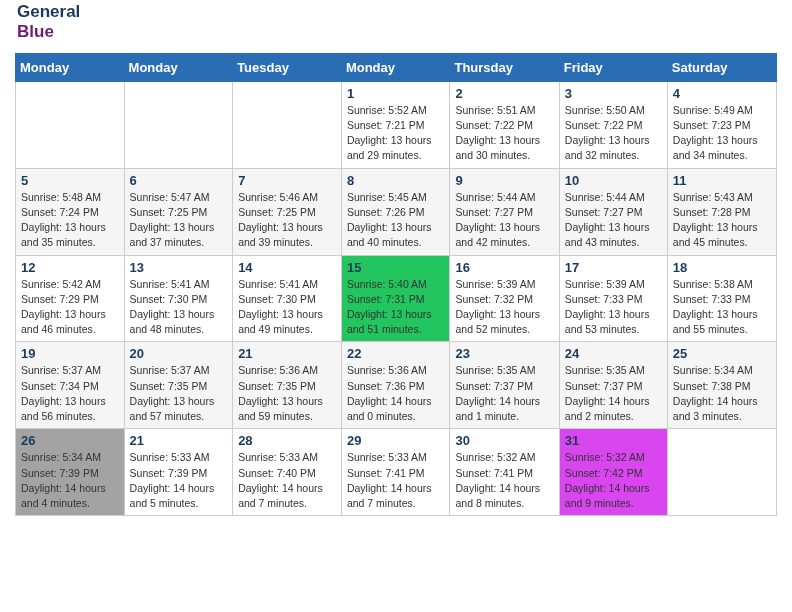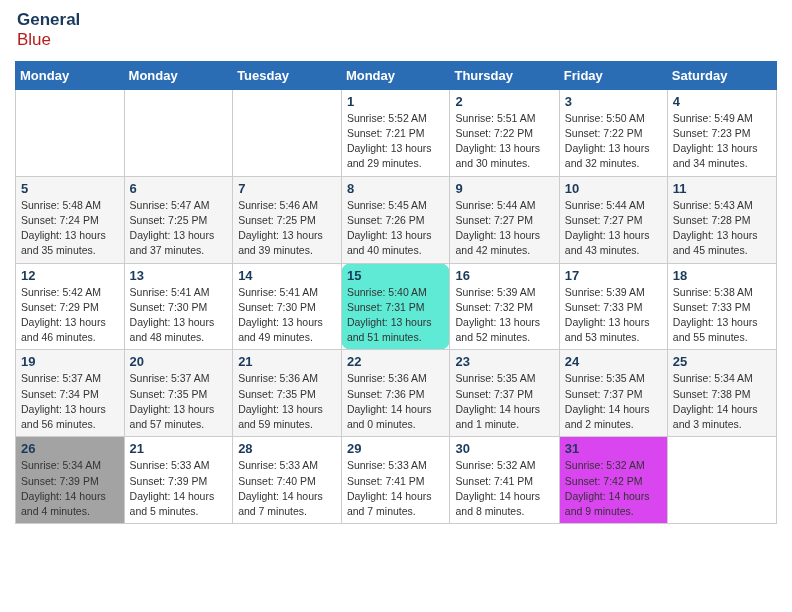--- a/index.html
+++ b/index.html
@@ -4,21 +4,21 @@
   <style>
     * { box-sizing: border-box; margin: 0; padding: 0; }
     body {
       font-family: Arial, sans-serif;
       background: #fff;
       width: 792px;
       min-height: 612px;
     }
     .page {
       width: 792px;
-      padding: 10px 15px;
+      padding: 2px 15px;
     }
     .header {
       display: flex;
       justify-content: space-between;
       align-items: flex-start;
       margin-bottom: 10px;
     }
     .logo {
       display: flex;
       align-items: center;
@@ -80,21 +80,21 @@
 <body>
 
 <div class="page">
   <div class="header">
     <div class="logo">
   <svg viewBox="0 0 50 50" width="50" height="50">
     <polygon points="32,4 44,14 39,14 39,26 25,26 25,14 20,14" fill="#2a6db5"></polygon>
   </svg>
   <div style="display:flex;flex-direction:column;margin-left:-4px;">
     <span style="font-size:17px;font-weight:bold;color:#1a3a5c;line-height:1.2;">General</span>
-    <span style="font-size:17px;font-weight:normal;color:#b91c1c;line-height:1.2;">Blue</span>
+    <span style="font-size:17px;font-weight:bold;color:#701a75;line-height:1.2;">Blue</span>
   </div>
 </div>
     <div class="title-area">
       <div class="month-title"></div>
       <div class="location-title"></div>
     </div>
   </div>
 
   <table class="calendar">
     <thead>
@@ -166,21 +166,21 @@
             <div class="day-info">Sunrise: 5:42 AM<br>Sunset: 7:29 PM<br>Daylight: 13 hours and 46 minutes.</div>
           </td>
           <td style="background: rgb(255, 255, 255);">
             <span class="day-num">13</span>
             <div class="day-info">Sunrise: 5:41 AM<br>Sunset: 7:30 PM<br>Daylight: 13 hours and 48 minutes.</div>
           </td>
           <td style="background: rgb(255, 255, 255);">
             <span class="day-num">14</span>
             <div class="day-info">Sunrise: 5:41 AM<br>Sunset: 7:30 PM<br>Daylight: 13 hours and 49 minutes.</div>
           </td>
-          <td style="background: #5eead4; border-radius: 10px;">
+          <td style="background: #22c55e;">
             <span class="day-num">15</span>
             <div class="day-info">Sunrise: 5:40 AM<br>Sunset: 7:31 PM<br>Daylight: 13 hours and 51 minutes.</div>
           </td>
           <td style="background: rgb(255, 255, 255);">
             <span class="day-num">16</span>
             <div class="day-info">Sunrise: 5:39 AM<br>Sunset: 7:32 PM<br>Daylight: 13 hours and 52 minutes.</div>
           </td>
           <td style="background: rgb(255, 255, 255);">
             <span class="day-num">17</span>
             <div class="day-info">Sunrise: 5:39 AM<br>Sunset: 7:33 PM<br>Daylight: 13 hours and 53 minutes.</div>

